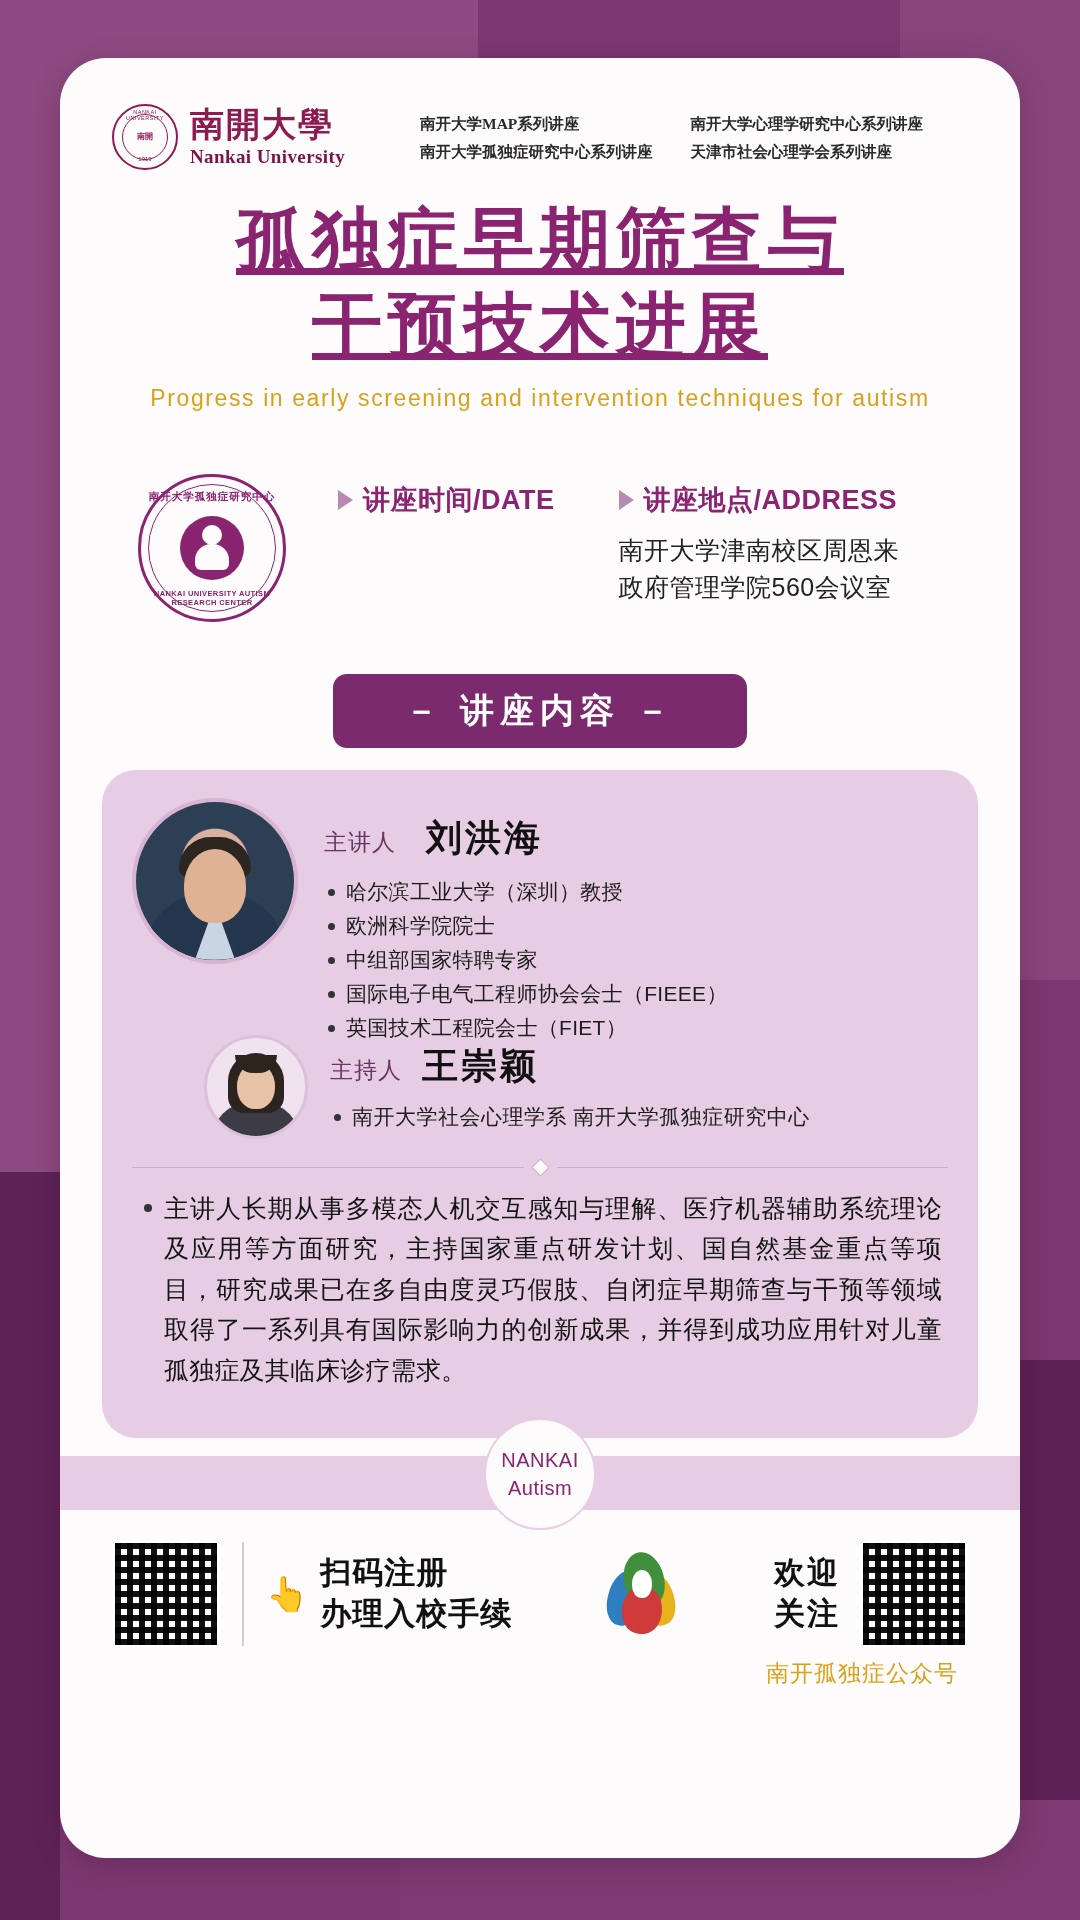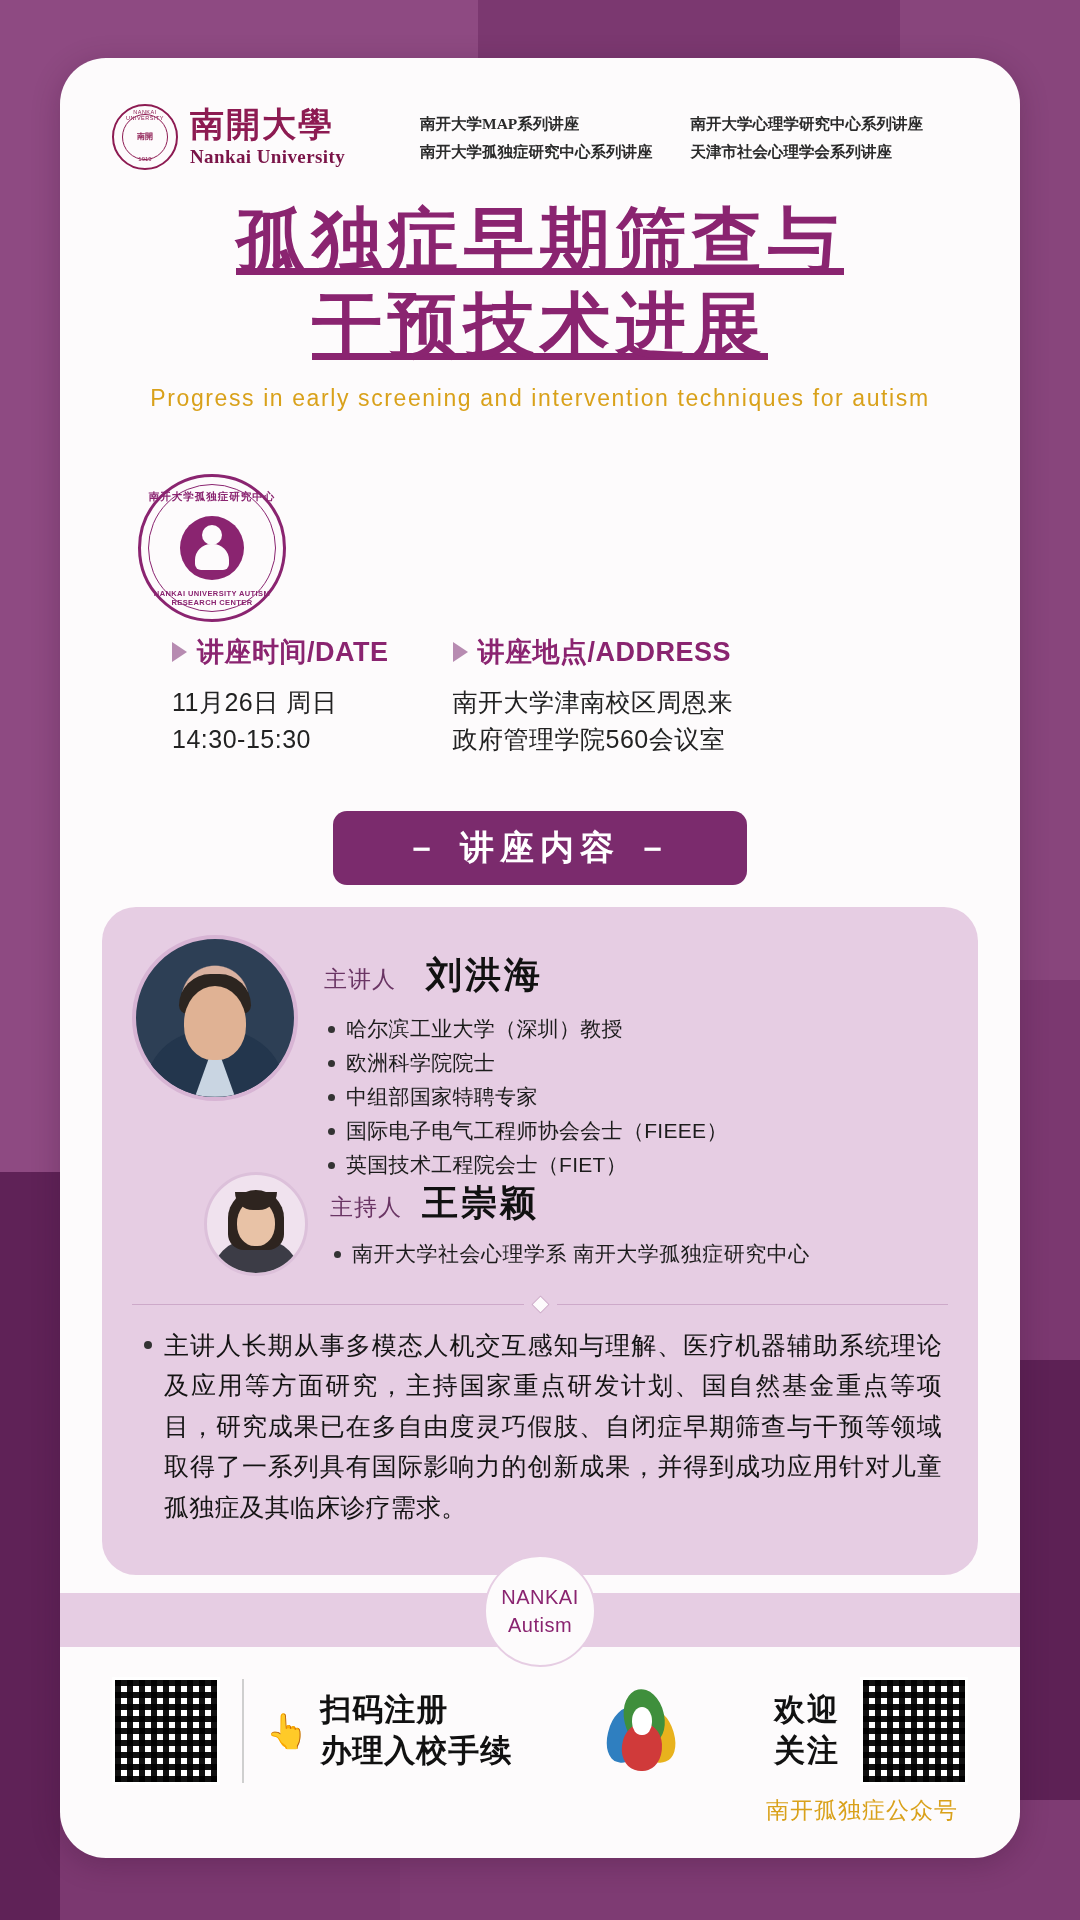--- a/index.html
+++ b/index.html
@@ -107,21 +107,21 @@
     letter-spacing: 6px; line-height: 1.22; text-decoration: underline;
   }
   .title-en {
     margin-top: 16px;
     font-size: 23px; color: #d9a11a; letter-spacing: 1.6px;
   }
 
   
   .info-row {
     display: flex; align-items: flex-start;
-    margin-top: 58px; padding: 0 60px; flex-direction: column;
+    margin-top: 58px; padding: 0 60px;
   }
   .arc-seal {
     width: 148px; height: 148px; border-radius: 50%;
     border: 3px solid #8a2470; position: relative;
     margin-top: 4px; margin-left: 18px;
     flex: none; background: #fdfbfc;
   }
   .arc-seal .ring2 {
     position: absolute; inset: 7px; border-radius: 50%;
     border: 1.5px solid #8a2470;
@@ -383,24 +383,20 @@
         <div class="ring2"></div>
         <div class="cn-top">南开大学孤独症研究中心</div>
         <div class="emblem"></div>
         <div class="en-bot">NANKAI UNIVERSITY AUTISM RESEARCH CENTER</div>
       </div>
       <div class="info-cols">
         <div class="info-col">
           <div class="info-head">
             <span class="tri"></span>
             <span class="info-title">讲座时间/DATE</span>
-          </div>
-          <div class="info-body">
-            <div>11月26日 周日</div>
-            <div>14:30-15:30</div>
           </div>
         </div>
         <div class="info-col">
           <div class="info-head">
             <span class="tri"></span>
             <span class="info-title">讲座地点/ADDRESS</span>
           </div>
           <div class="info-body">
             <div>南开大学津南校区周恩来</div>
             <div>政府管理学院560会议室</div>

